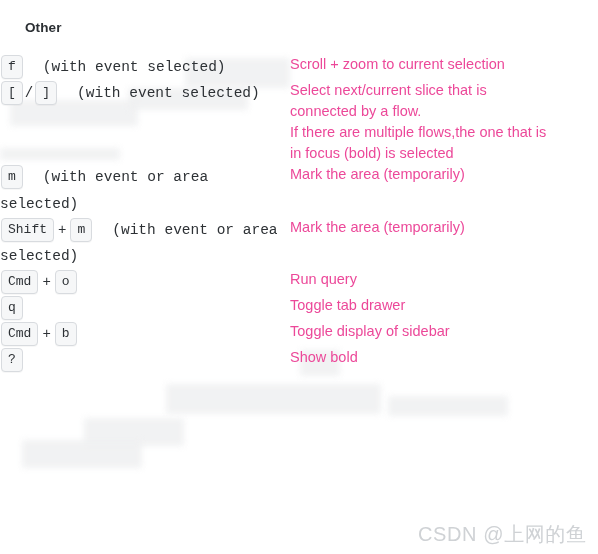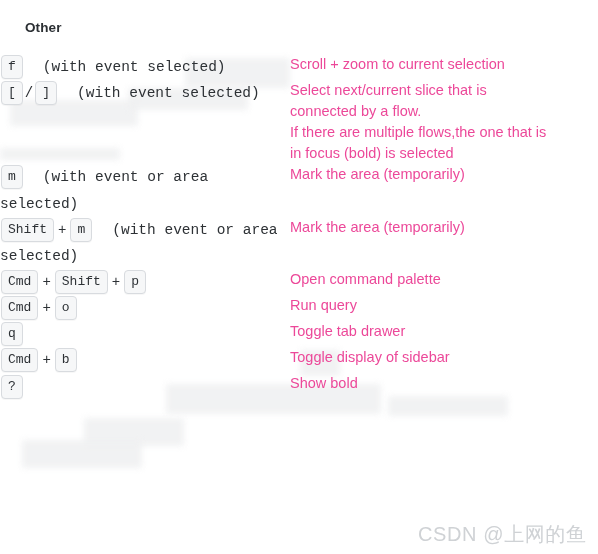--- a/index.html
+++ b/index.html
@@ -171,26 +171,20 @@
             <span class="dline">Mark the area (temporarily)</span>
           </td>
         </tr>
         <tr>
           <td class="keys-cell"><kbd class="key">Shift</kbd><span class="plus">+</span><kbd class="key">m</kbd><span class="note">(with event or area selected)</span></td>
           <td class="desc-cell">
             <span class="dline">Mark the area (temporarily)</span>
           </td>
         </tr>
         <tr>
-          <td class="keys-cell"><kbd class="key">Cmd</kbd><span class="plus">+</span><kbd class="key">Shift</kbd><span class="plus">+</span><kbd class="key">p</kbd></td>
-          <td class="desc-cell">
-            <span class="dline">Open command palette</span>
-          </td>
-        </tr>
-        <tr>
           <td class="keys-cell"><kbd class="key">Cmd</kbd><span class="plus">+</span><kbd class="key">o</kbd></td>
           <td class="desc-cell">
             <span class="dline">Run query</span>
           </td>
         </tr>
         <tr>
           <td class="keys-cell"><kbd class="key">q</kbd></td>
           <td class="desc-cell">
             <span class="dline">Toggle tab drawer</span>
           </td>

